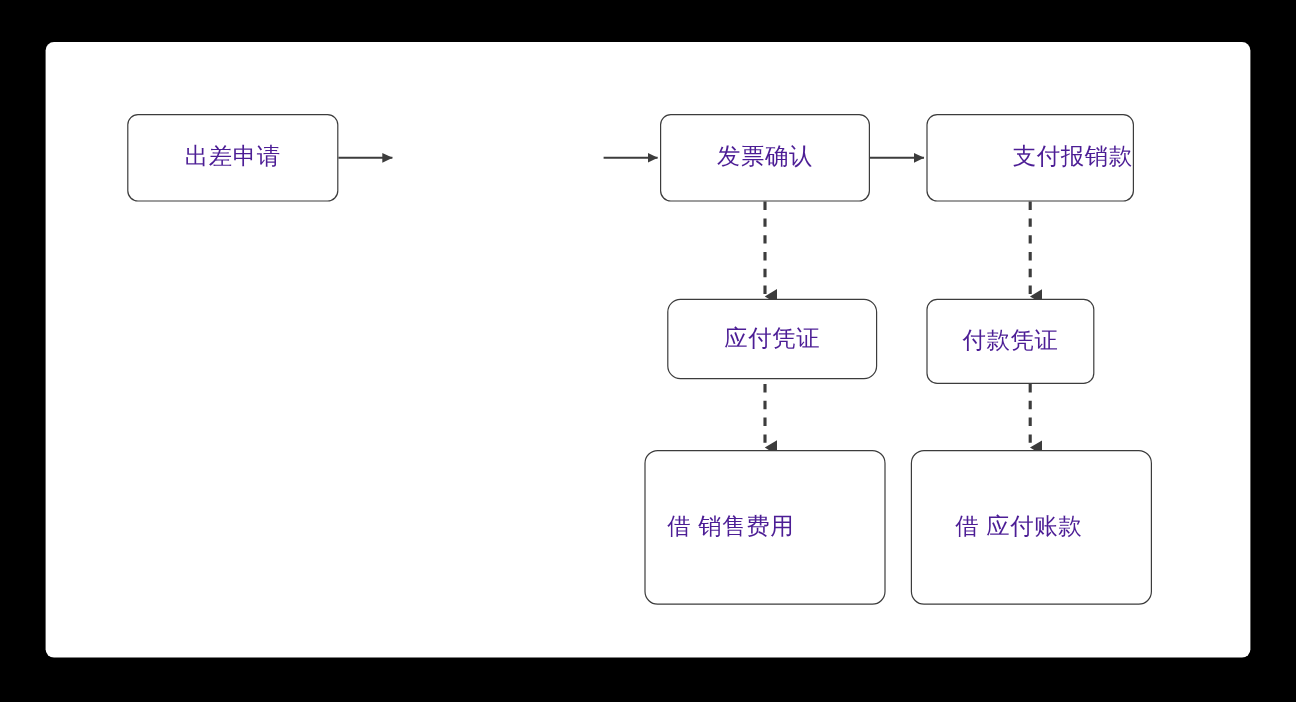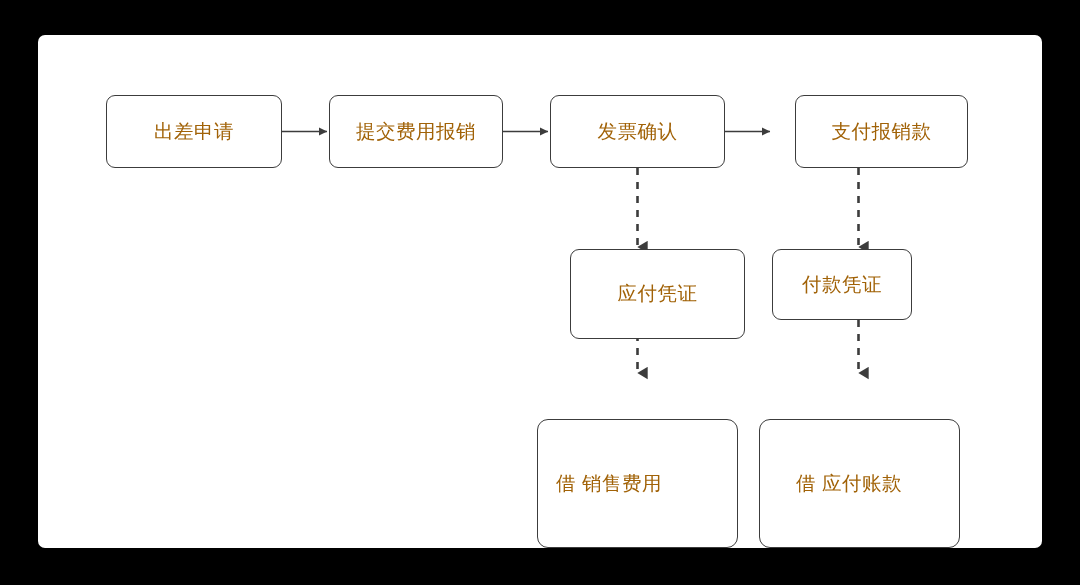--- a/index.html
+++ b/index.html
@@ -31,54 +31,53 @@
     width: 1080px;
     height: 585px;
   }
 
   .node {
     position: absolute;
     box-sizing: border-box;
     border: 1.6px solid #3c3c3c;
     border-radius: 9px;
     background: #ffffff;
-    color: #a16207;
+    color: #4c1d95;
     display: flex;
     flex-direction: column;
     align-items: center;
     justify-content: center;
     font-size: 19.5px;
     letter-spacing: 0.5px;
     line-height: 1.5;
     white-space: pre;
   }
 
   .node.journal {
     align-items: flex-start;
     justify-content: center;
     padding-left: 18px;
     border-radius: 11px;
-    margin-top: 44px;
   }
   .node.journal .jline {
     display: block;
   }
   .node.journal .jline.credit {
     padding-left: 28px;
     margin-top: 18px;
   }
 
   
   #node-trip        { left: 106px; top: 95px;  width: 176px; height: 73px; }
   #node-submit      { left: 329px; top: 95px;  width: 174px; height: 73px; }
   #node-invoice     { left: 550px; top: 95px;  width: 175px; height: 73px; }
-  #node-payment     { left: 795px; top: 95px;  width: 173px; height: 73px; }
+  #node-payment     { left: 772px; top: 95px;  width: 173px; height: 73px; align-items: flex-end; }
 
   
-  #node-payable-voucher { left: 570px; top: 249px; width: 175px; height: 90px; }
+  #node-payable-voucher { left: 556px; top: 249px; width: 175px; height: 67px; border-radius: 11px; }
   #node-paid-voucher    { left: 772px; top: 249px; width: 140px; height: 71px; }
 
   
   #node-journal-expense { left: 537px; top: 375px; width: 201px; height: 129px; }
   #node-journal-payment { left: 759px; top: 375px; width: 201px; height: 129px; padding-left: 36px; }
 
   svg.connectors {
     position: absolute;
     left: 0;
     top: 0;
@@ -124,23 +123,20 @@
       <line x1="637.5" y1="320" x2="637.5" y2="373" stroke="#3c3c3c" stroke-width="2.6" stroke-dasharray="7 7" marker-end="url(#arrowDown)"></line>
     </g>
     <g>
       <line x1="858.5" y1="320" x2="858.5" y2="373" stroke="#3c3c3c" stroke-width="2.6" stroke-dasharray="7 7" marker-end="url(#arrowDown)"></line>
     </g>
   </svg>
 
   <div class="node" id="node-trip">
     <span>出差申请</span>
   </div>
-  <div class="node" id="node-submit">
-    <span>提交费用报销</span>
-  </div>
   <div class="node" id="node-invoice">
     <span>发票确认</span>
   </div>
   <div class="node" id="node-payment">
     <span>支付报销款</span>
   </div>
 
   <div class="node" id="node-payable-voucher">
     <span>应付凭证</span>
   </div>

